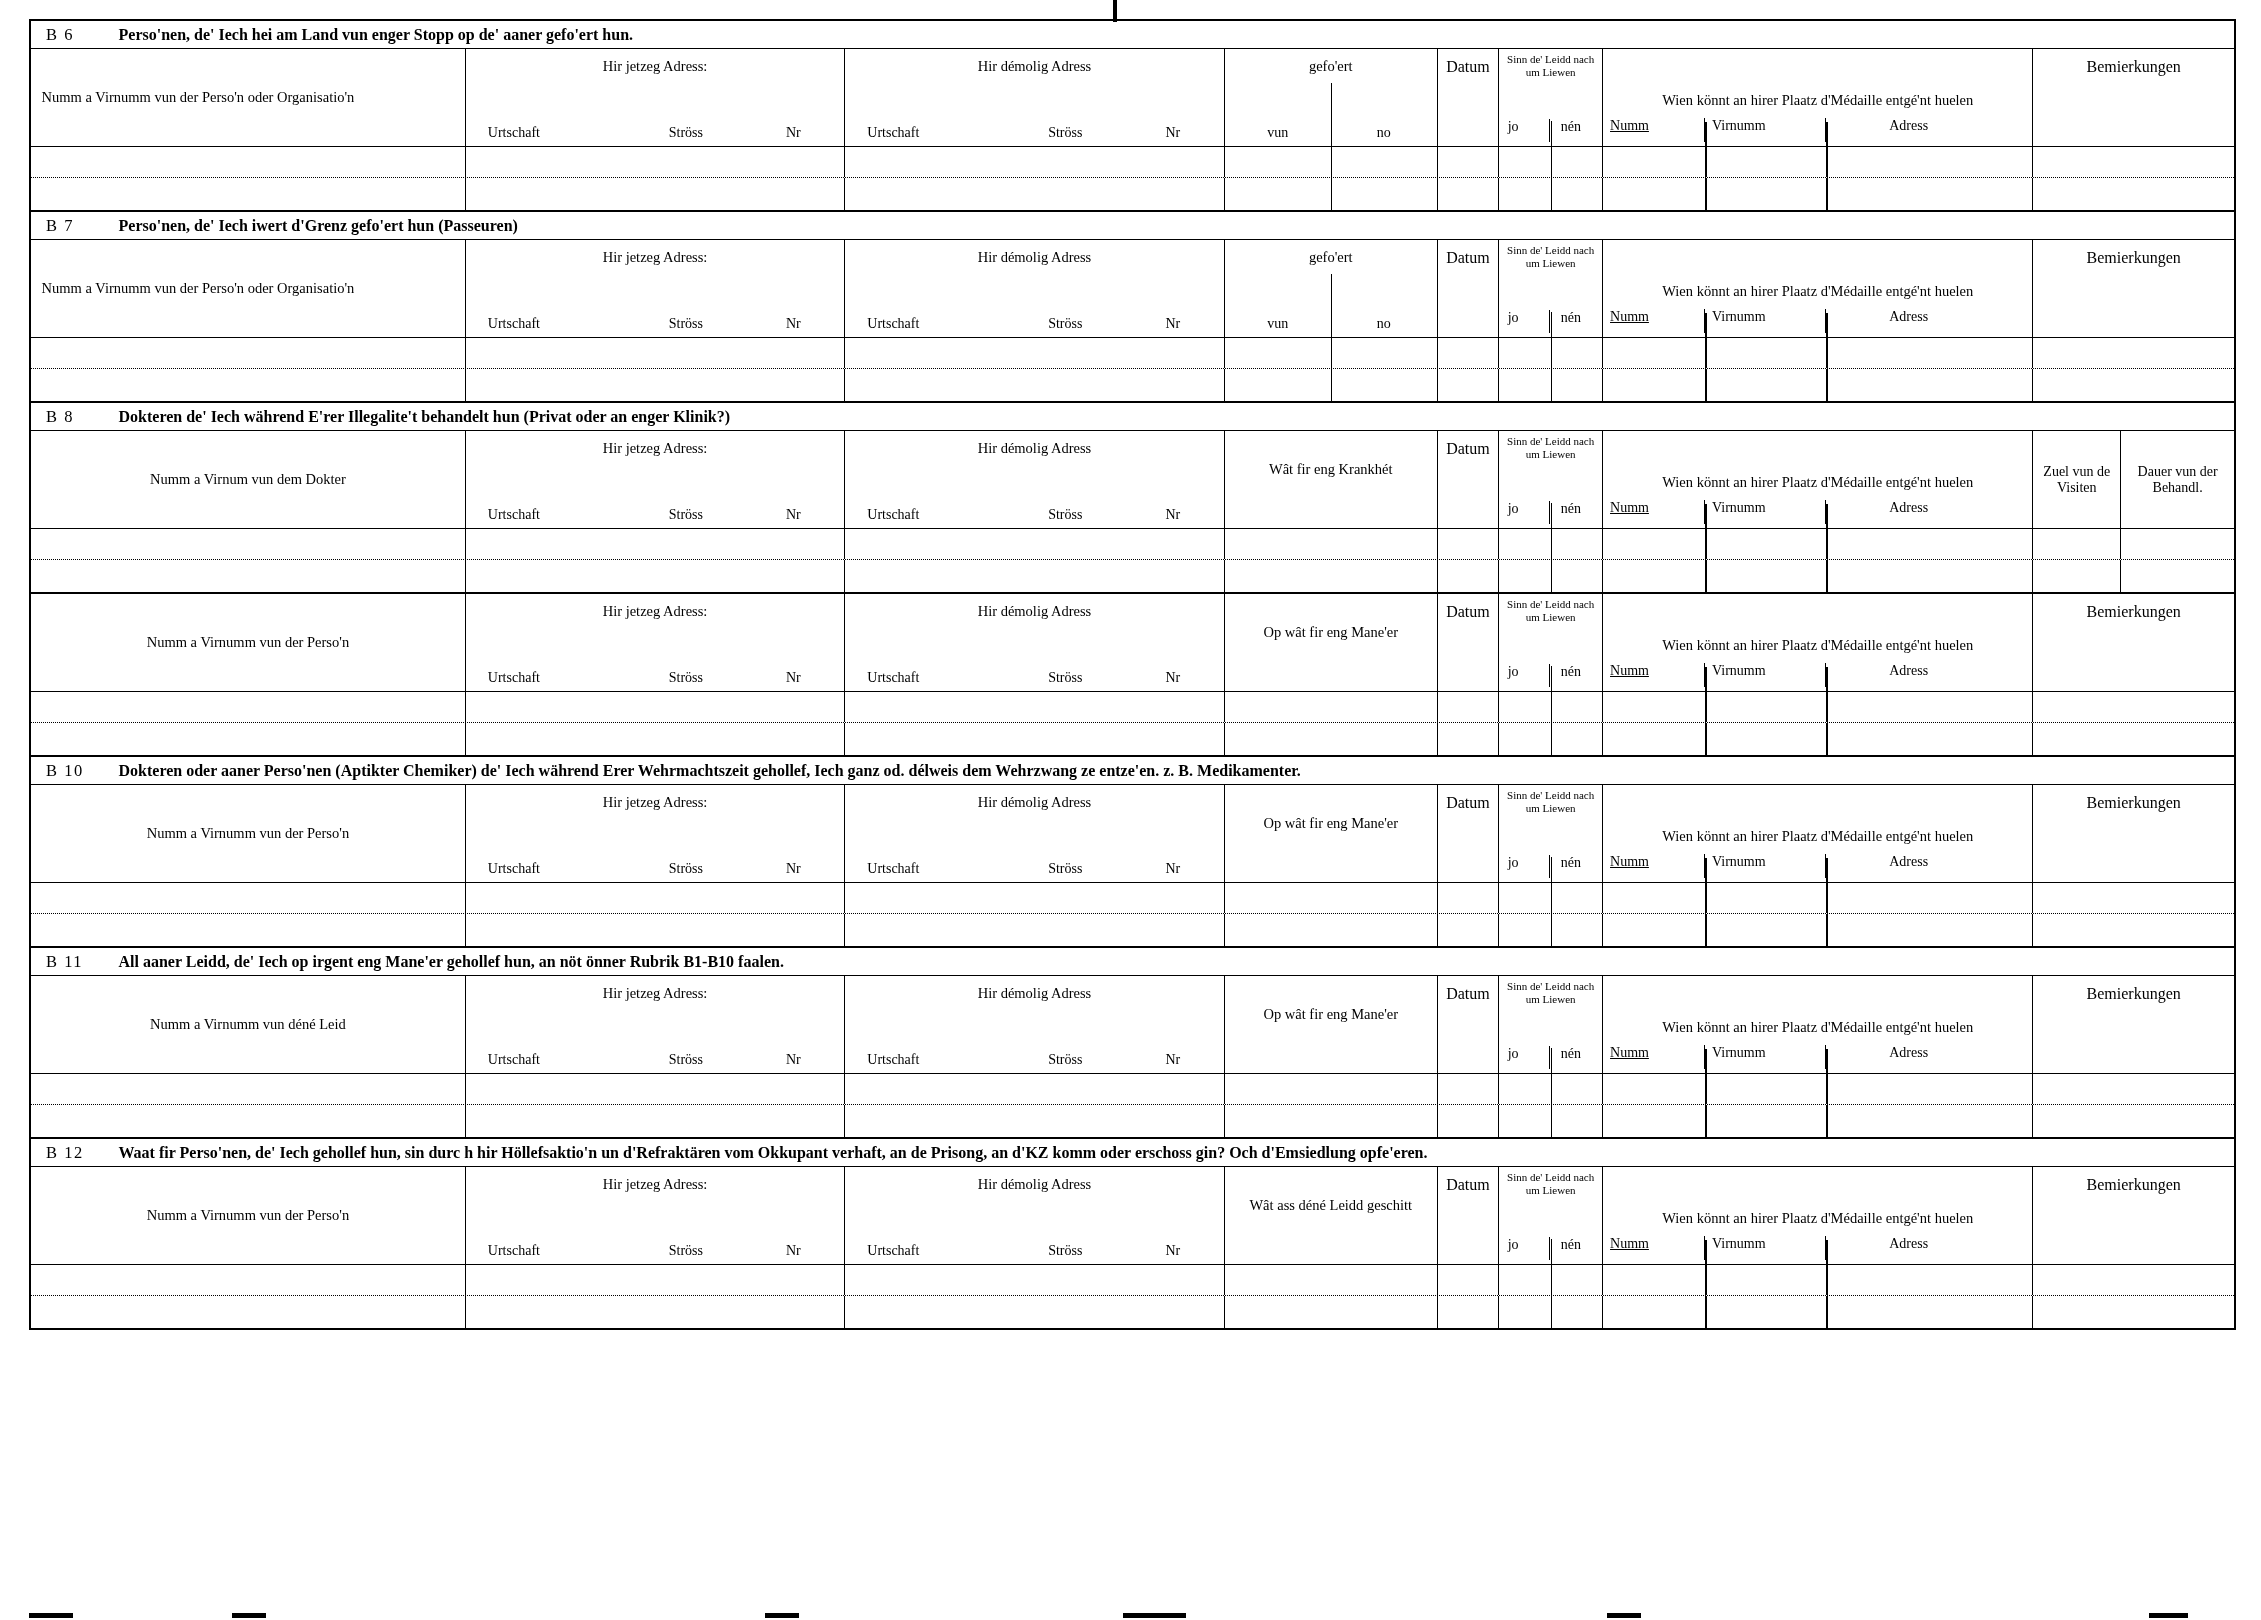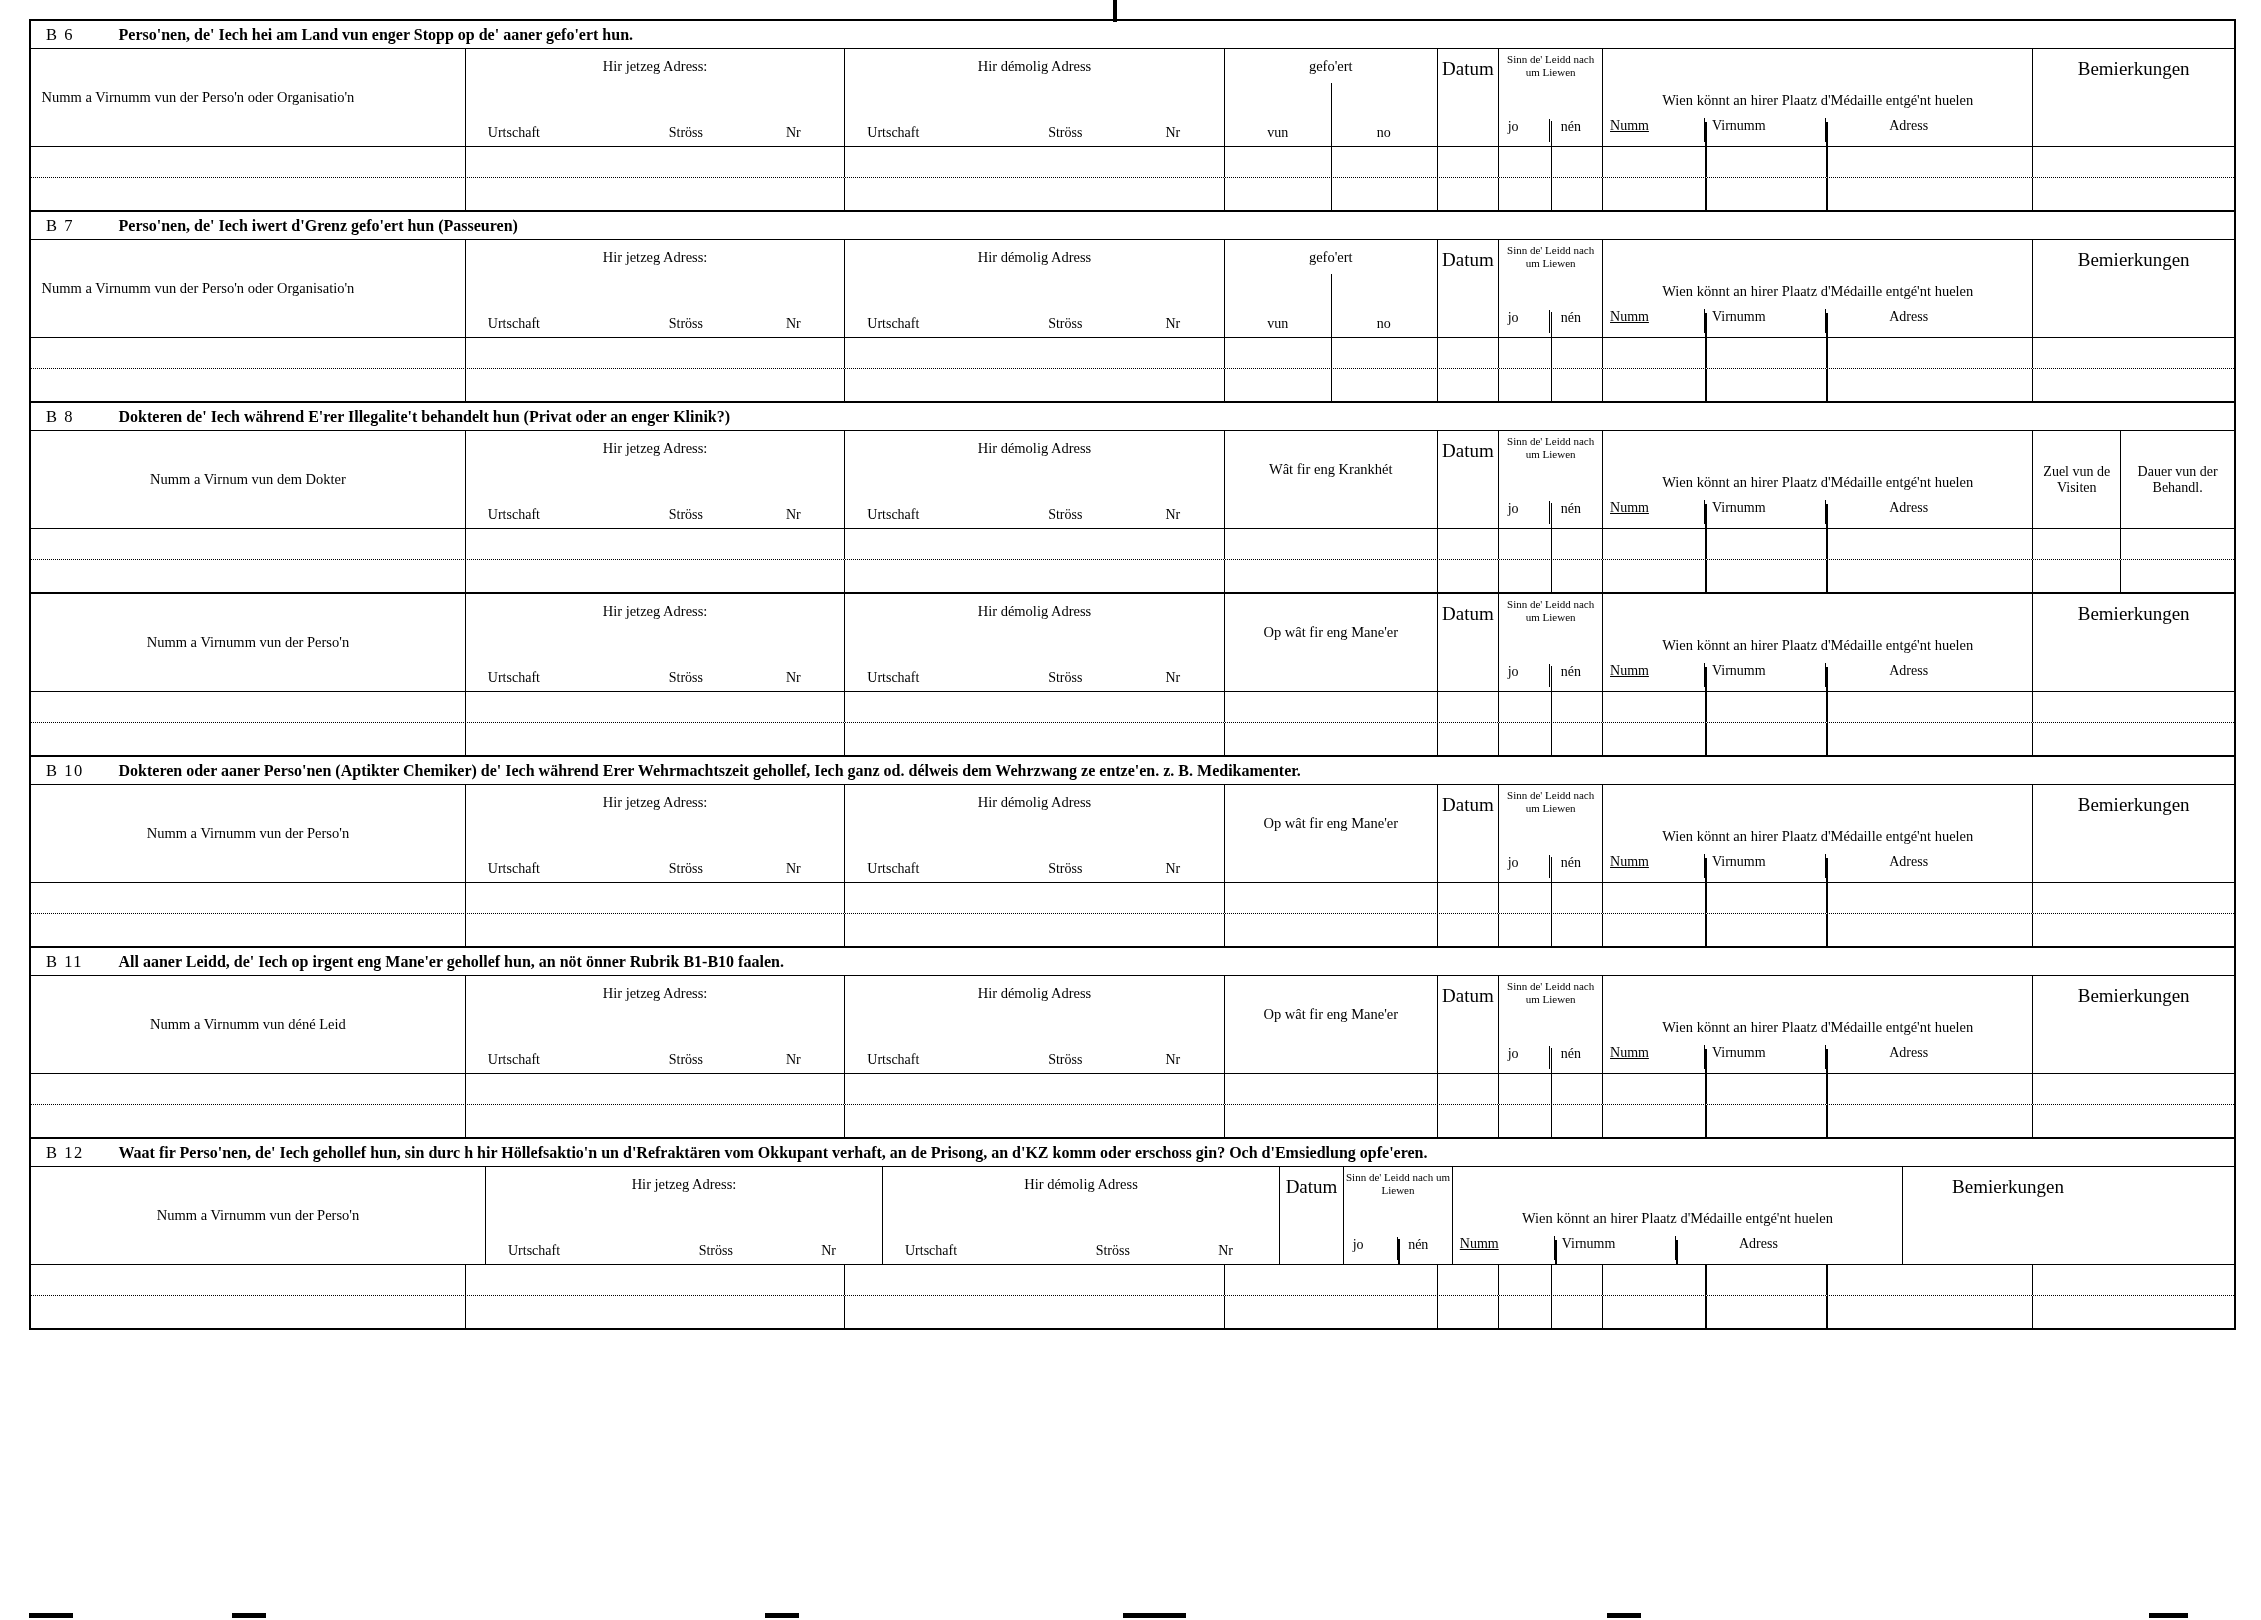--- a/index.html
+++ b/index.html
@@ -87,21 +87,21 @@
   .c-rem     { width: 210px; }
   .c-rem-sm  { width: 92px; }
   .c-rem-sm2 { width: 118px; }
 
   .ctr {
     display: flex;
     align-items: center;
     justify-content: center;
     text-align: center;
     height: 100%;
-    font-size: 19px;
+    font-size: 16px;
     padding: 0 3.9px;
     box-sizing: border-box;
   }
   .cap-top {
     text-align: center;
     font-size: 14.5px;
     padding-top: 8.7px;
   }
   .cap-top.two {
     line-height: 1.18;
@@ -789,20 +789,23 @@
               <div class="sub right">Nr</div>
             </div>
           </div>
           <div class="col c-addr2">
             <div class="cap-top">Hir démolig Adress</div>
             <div class="subrow">
               <div class="sub left">Urtschaft</div>
               <div class="sub mid">Ströss</div>
               <div class="sub right">Nr</div>
             </div>
+          </div>
+          <div class="col c-how">
+            <div class="cap-top two" style="padding-top: 30px;">Wât ass déné Leidd geschitt</div>
           </div>
           <div class="col c-datum">
             <div class="ctr" style="align-items: flex-start; padding-top: 8.7px;">Datum</div>
           </div>
           <div class="col c-sinn">
             <div class="sinn-top">Sinn de' Leidd nach um Liewen</div>
             <div class="sinn-div"></div>
             <div class="sinn-bottom">
               <div class="sinn-cell first">jo</div>
               <div class="sinn-cell" style="text-align: left; padding-left: 10.6px;">nén</div>

